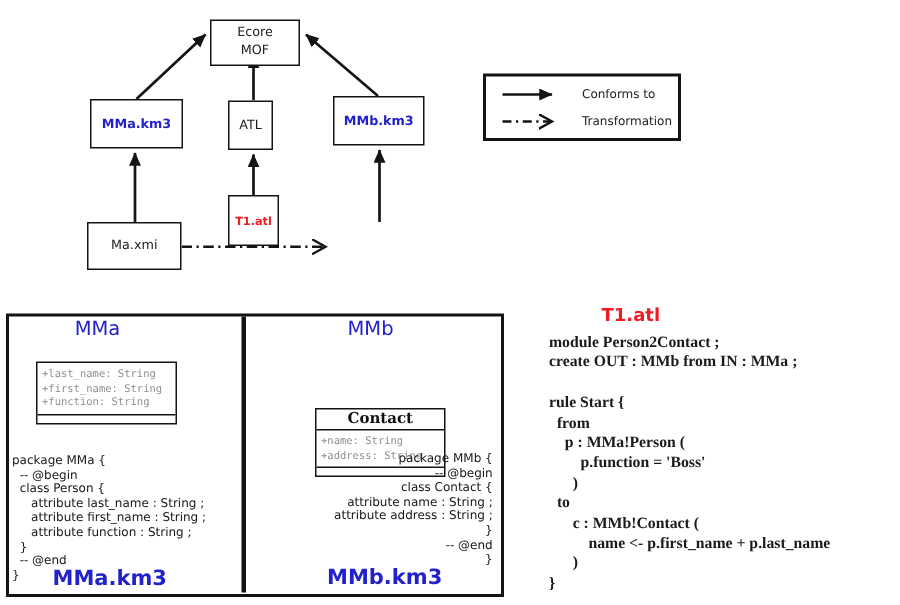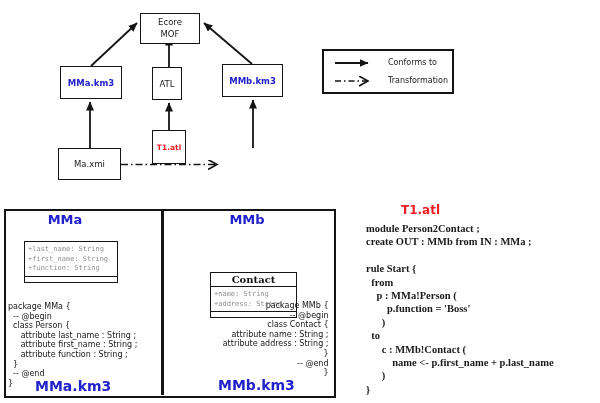--- a/index.html
+++ b/index.html
@@ -21,21 +21,21 @@
           border:2px solid #141414;box-sizing:border-box;background:#fff;
           display:flex;flex-direction:column;justify-content:center;gap:6px;padding-left:10px;margin-top:32px;}
   .legend-row{display:flex;align-items:center;gap:12px;}
   .legend-label{font-size:8px;color:#222;}
 
   
   .panel{position:absolute;left:4px;top:209px;width:332px;height:189px;
          border:2px solid #141414;box-sizing:border-box;background:#fff;}
   .divider{position:absolute;left:161px;top:211px;width:3px;height:184px;background:#141414;}
   .col-title{position:absolute;width:70px;text-align:center;
-             font-size:13px;font-weight:bold;color:#2222cc;}
+             font-size:13px;font-weight:normal;color:#2222cc;}
   .uml{position:absolute;border:1.5px solid #141414;background:#fff;box-sizing:border-box;}
   .uml-head{border-bottom:1.5px solid #141414;text-align:center;
             font-family:"DejaVu Serif",serif;font-weight:bold;font-size:10px;color:#111;
             padding:1px 0;}
   .uml-attrs{margin:0;padding:3px 3px 2px 3px;white-space:pre;
              font-family:"DejaVu Sans Mono",monospace;font-size:7px;line-height:9.5px;
              color:#8f8f8f;}
   .uml-foot{border-top:1.5px solid #141414;height:5px;}
   pre.km3{position:absolute;margin:0;white-space:pre;font-family:"DejaVu Sans",sans-serif;
           font-size:8px;line-height:9.6px;color:#161616;}

